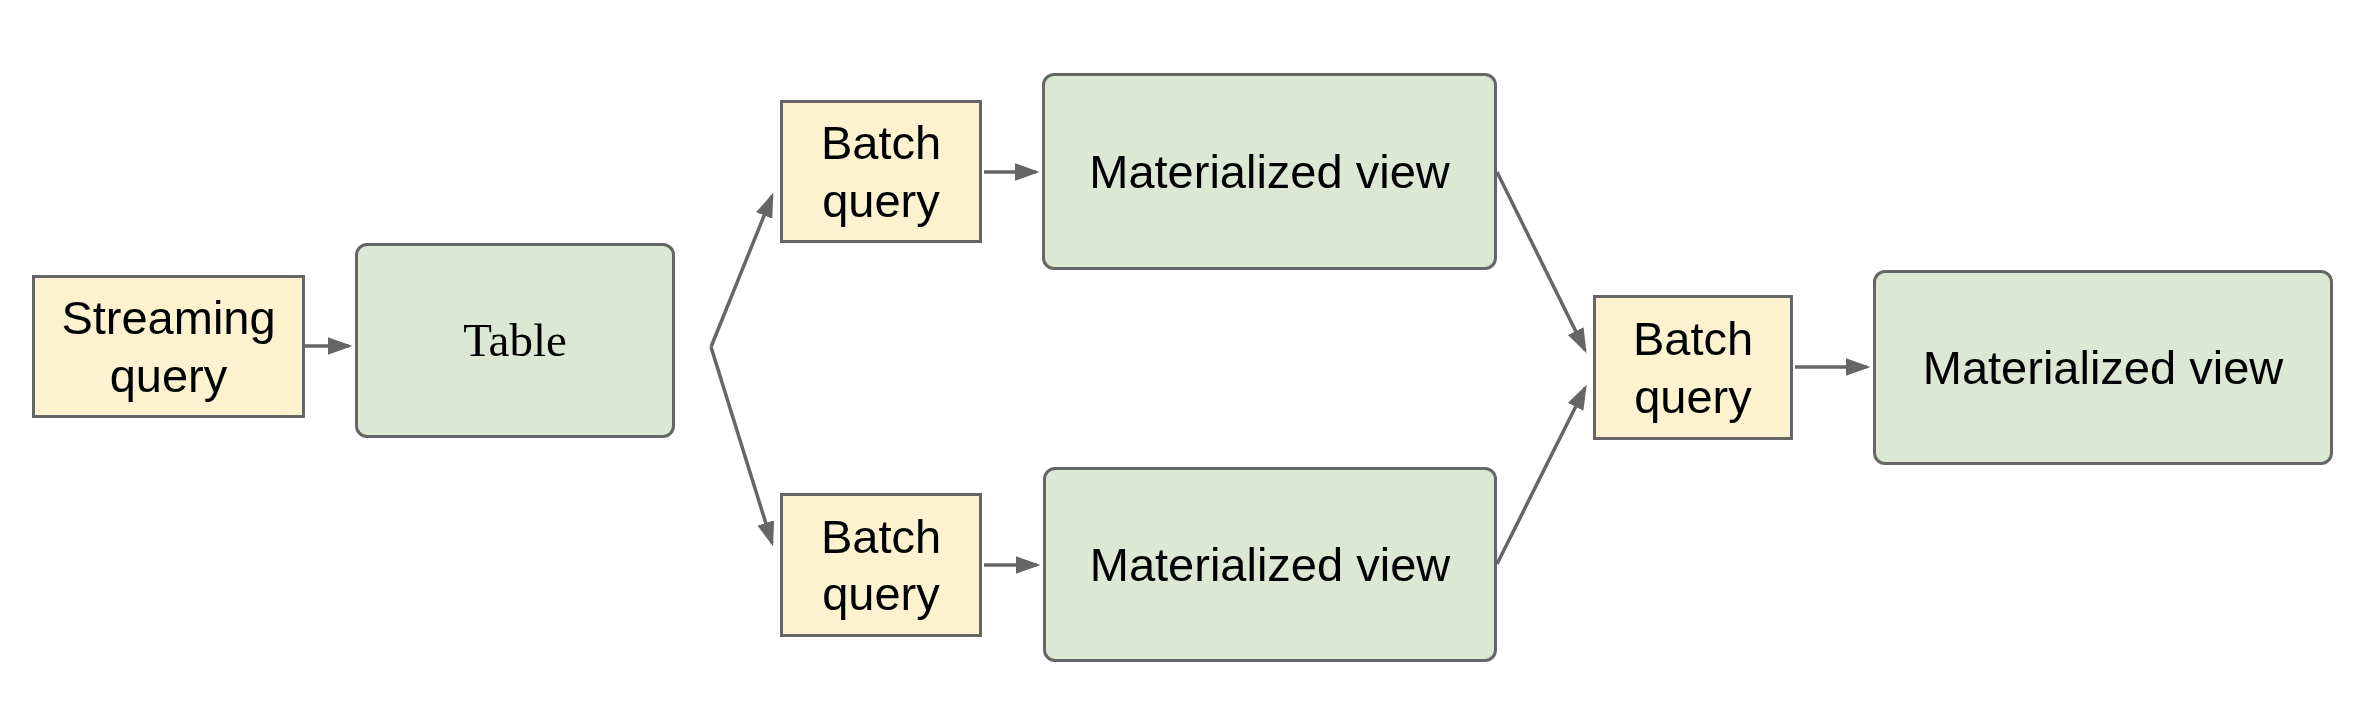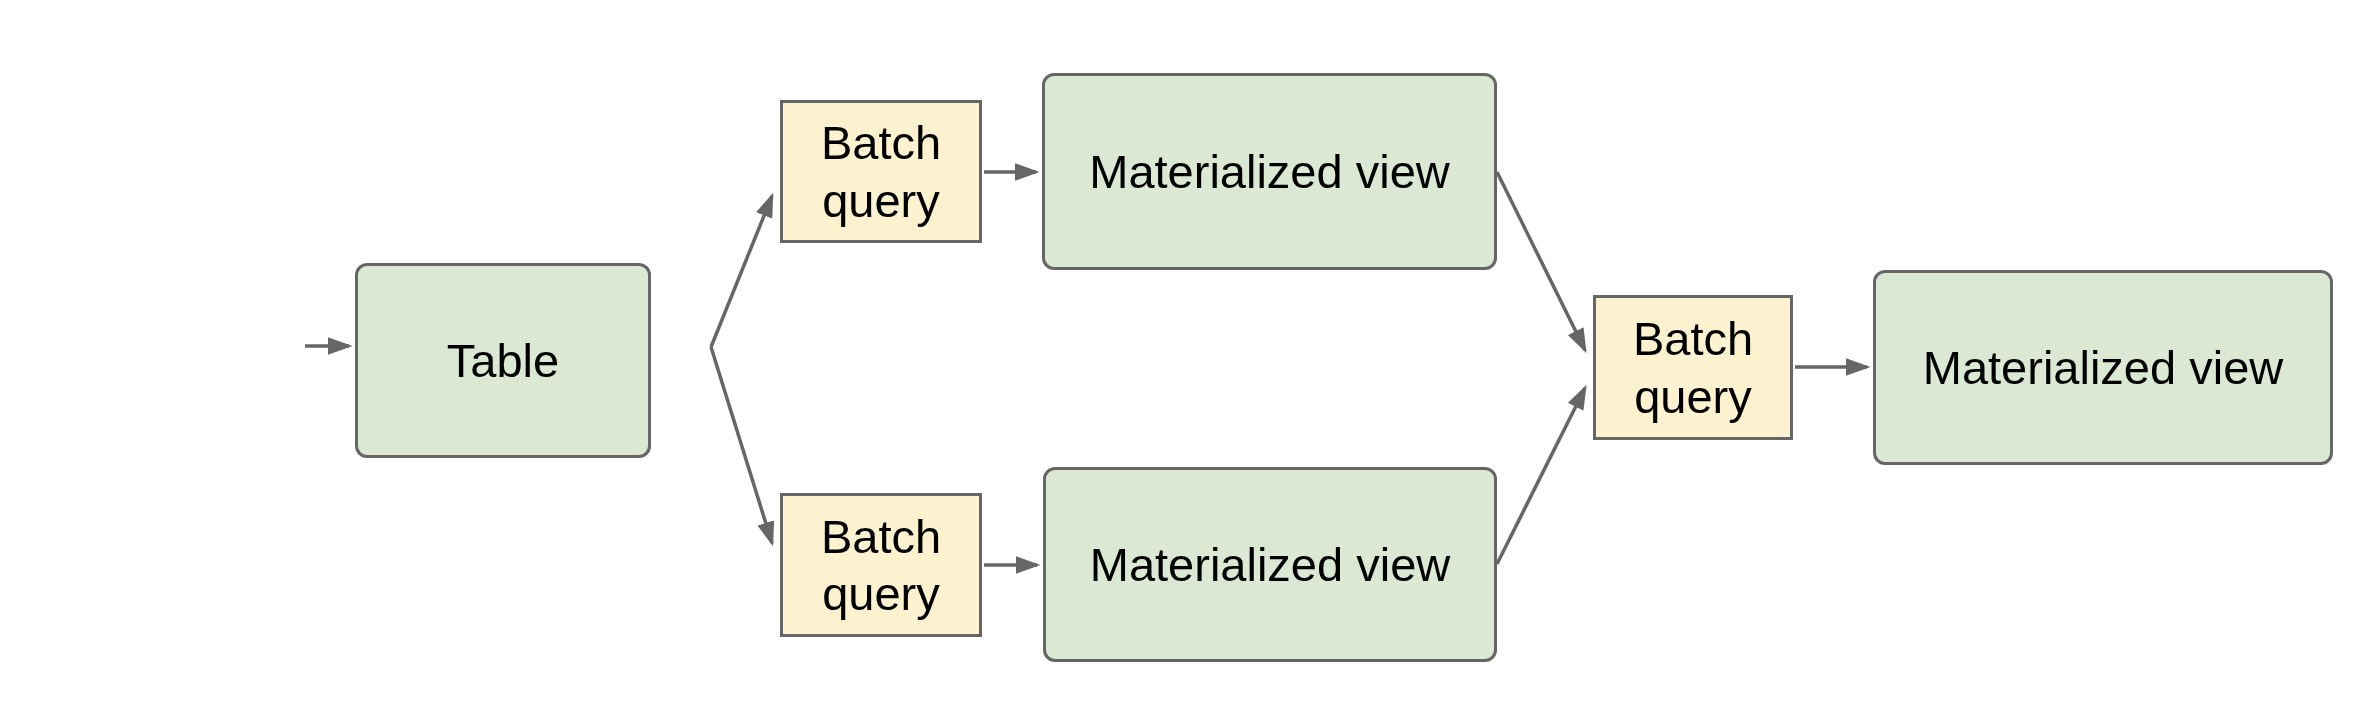--- a/index.html
+++ b/index.html
@@ -40,21 +40,21 @@
     border:3px solid var(--node-border,#666666);
     color:var(--text,#000000);
     font-size:47px;
     line-height:1.22;
     padding:2px 4px;
   }
   .node.query{background:var(--query-fill,#fcf2cf);justify-content:flex-end;}
   .node.view{background:var(--view-fill,#dbe8d3);border-radius:12px;}
 
   .n-streaming       {left:32px;  top:275px; width:273px; height:143px;}
-  .n-table           {left:355px; top:263px; width:296px; height:195px;}
+  .n-table           {left:355px; top:243px; width:320px; height:195px;font-family:Liberation Serif, serif;}
   .n-batch-top       {left:780px; top:100px; width:202px; height:143px;}
   .n-mv-top          {left:1042px;top:73px;  width:455px; height:197px;}
   .n-batch-bottom    {left:780px; top:493px; width:202px; height:144px;}
   .n-mv-bottom       {left:1043px;top:467px; width:454px; height:195px;}
   .n-batch-right     {left:1593px;top:295px; width:200px; height:145px;}
   .n-mv-final        {left:1873px;top:270px; width:460px; height:195px;}
 </style>
 </head>
 <body style="background: rgb(255, 255, 255);">
 
@@ -69,20 +69,23 @@
     <line class="edge" x1="305" y1="346" x2="349" y2="346"></line>
     <line class="edge" x1="711" y1="347" x2="772" y2="196"></line>
     <line class="edge" x1="711" y1="347" x2="772" y2="543"></line>
     <line class="edge" x1="984" y1="172" x2="1036" y2="172"></line>
     <line class="edge" x1="984" y1="565" x2="1037" y2="565"></line>
     <line class="edge" x1="1497" y1="172" x2="1585" y2="350"></line>
     <line class="edge" x1="1497" y1="564" x2="1585" y2="388"></line>
     <line class="edge" x1="1795" y1="367" x2="1867" y2="367"></line>
   </svg>
 
+  <div class="node query n-streaming">
+    <span>Streaming query</span>
+  </div>
 
   <div class="node view n-table">
     <span>Table</span>
   </div>
 
   <div class="node query n-batch-top">
     <span>Batch query</span>
   </div>
 
   <div class="node view n-mv-top">

